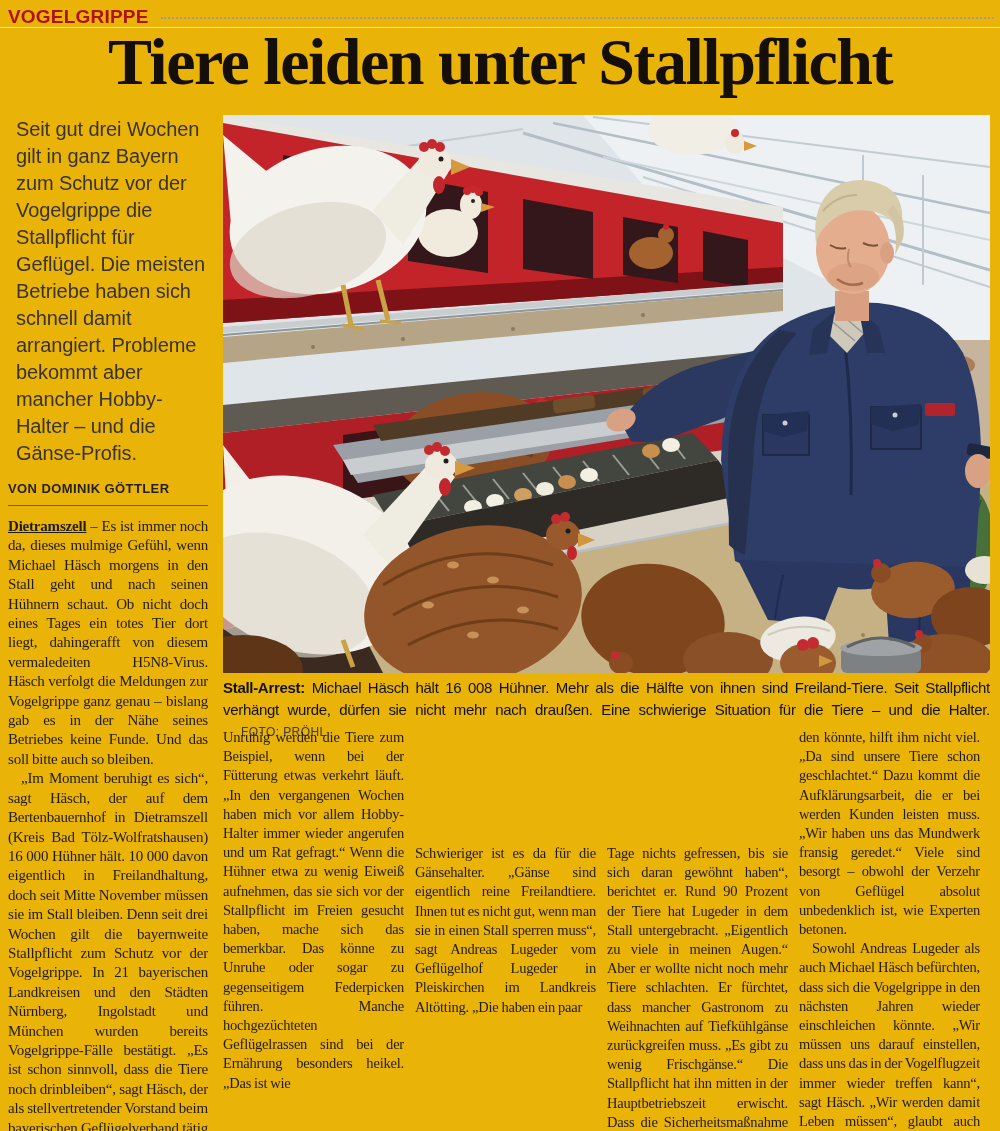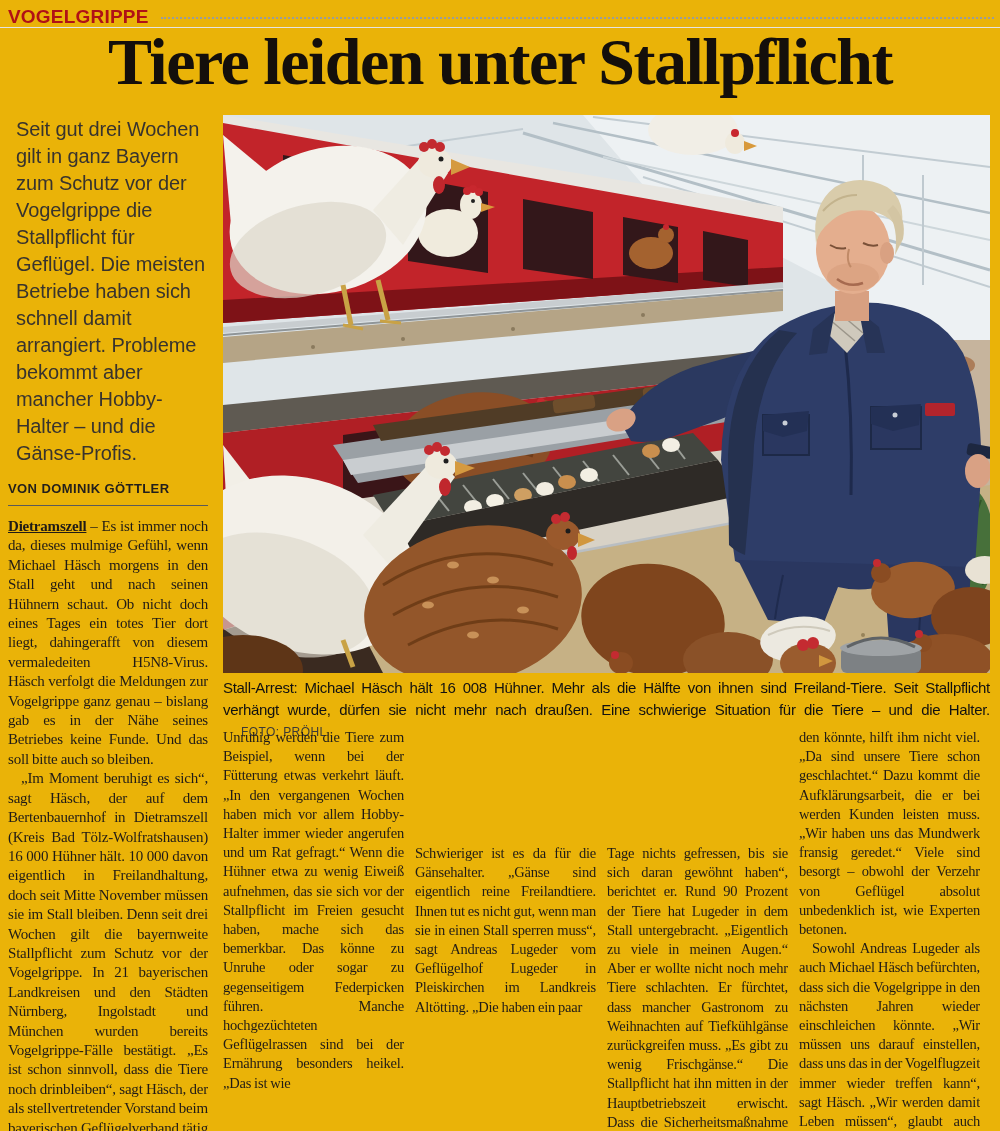--- a/index.html
+++ b/index.html
@@ -27,21 +27,21 @@
   .serif p + p{text-indent:13px;}
   .lead-loc{font-weight:bold;text-decoration:underline;}
 
   
   .photo-wrap{position:absolute;left:223px;top:115px;width:767px;height:558px;overflow:hidden;background:#d8d2c6;}
   .photo-wrap svg{display:block;}
 
   
   .caption{position:absolute;left:223px;top:677px;width:767px;font-size:15px;line-height:21.5px;
            letter-spacing:-.3px;color:#121110;text-align:justify;}
-  .caption .cap-label{font-weight:normal;}
+  .caption .cap-label{font-weight:bold;}
   .credit{font-size:12px;letter-spacing:.4px;color:#3c3a38;margin-left:18px;white-space:nowrap;}
 
   
   .bottom-cols{position:absolute;left:223px;top:728px;width:767px;height:403px;display:flex;gap:11px;overflow:hidden;}
   .col{width:181px;flex:0 0 181px;overflow:hidden;font-size:14.5px;line-height:19.2px;}
   .col.pad{padding-top:116px;}
 </style>
 </head>
 <body>
 

